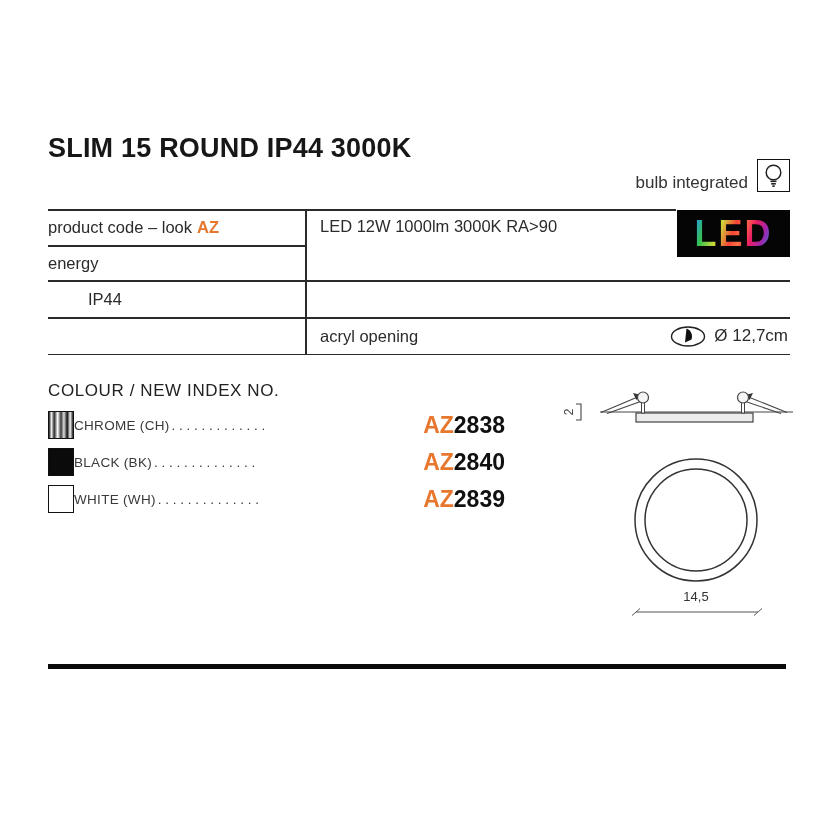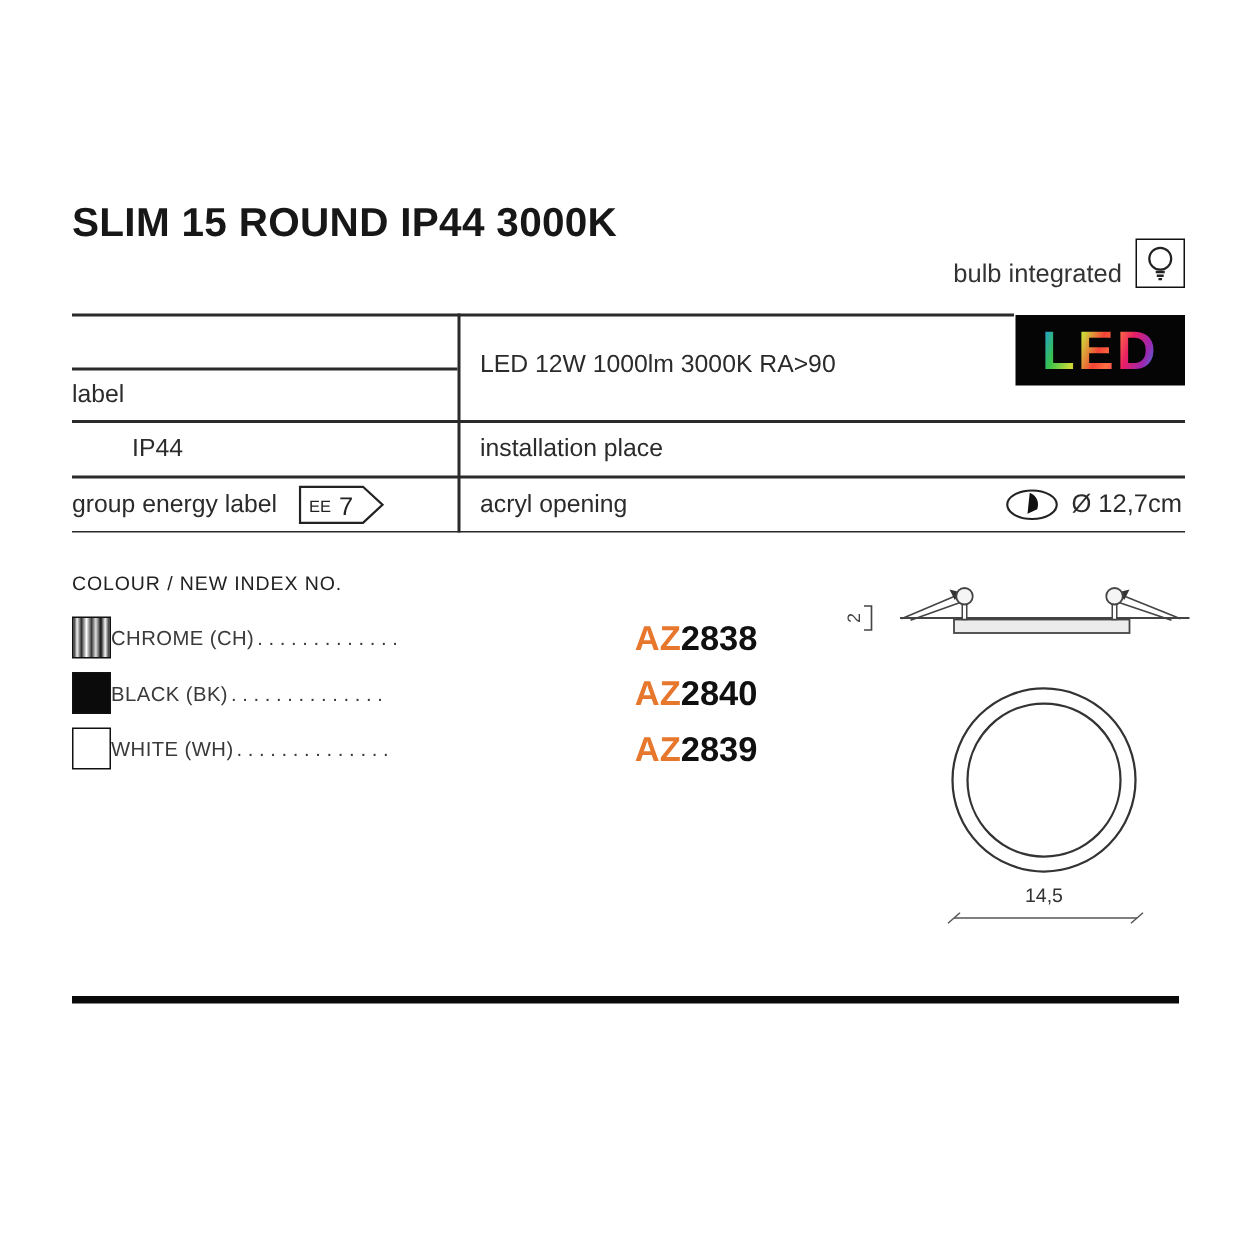--- a/index.html
+++ b/index.html
@@ -21,38 +21,38 @@
   .t-r2 { left:0; top:71px; width:742px; height:1.5px; }
   .t-r3 { left:0; top:108px; width:742px; height:1.5px; }
   .t-bot { left:0; top:144.5px; width:742px; height:1.5px; }
   .t-vert { left:257px; top:0; width:1.5px; height:146px; }
 
   .cell { position:absolute; font-size:16.5px; color:#2b2b2b; display:flex; align-items:center; }
   .c-pc   { left:0;   top:1.5px;  width:250px; height:34px; }
   .c-acryl{ left:0;   top:37px;   width:250px; height:34px; }
   .c-ip   { left:0;   top:72px;   width:250px; height:36px;margin-left:40px; }
   .c-el   { left:0;   top:109px;  width:257px; height:36px; }
-  .c-led  { left:272px; top:17px; width:350px; height:34px; }
+  .c-led  { left:272px; top:0; width:350px; height:34px; }
   .c-inst { left:272px; top:72px;  width:460px; height:36px; }
   .c-inlet{ left:272px; top:109px; width:470px; height:36px; }
   .accent { color:#E8772E; font-weight:700; margin-left:5px; }
 
   .led-logo { position:absolute; left:629px; top:1px; width:113px; height:47px; background:#050505; display:flex; align-items:center; justify-content:center; }
   .led-logo span {
     font-size:36px; font-weight:700; letter-spacing:2px; line-height:1;
     background-image:linear-gradient(110deg,#2196f3 0%,#37c24b 16%,#cddc39 32%,#f44336 48%,#ff7043 58%,#e91e63 70%,#9c27b0 84%,#03a9f4 100%);
     -webkit-background-clip:text; background-clip:text; color:transparent;
   }
 
   .ee-badge { margin-left:14px; position:relative; width:58px; height:27px; flex:0 0 auto; }
   .inlet-right { margin-left:auto; display:flex; align-items:center; gap:7px; padding-right:2px; }
   .inlet-dim { font-size:17px; color:#2b2b2b; }
 
   
-  .colour-heading { position:absolute; left:48px; top:381px; font-size:13px; color:#222; letter-spacing:0.6px; }
+  .colour-heading { position:absolute; left:48px; top:381px; font-size:17px; color:#222; letter-spacing:0.6px; }
   .colour-row { position:absolute; left:48px; width:457px; height:28px; display:flex; align-items:center; }
   .cr-0 { top:411px; } .cr-1 { top:448px; } .cr-2 { top:485px; }
   .swatch { width:26px; height:28px; border:1.5px solid #111; flex:0 0 auto; }
   .swatch.chrome { background:linear-gradient(90deg,#161616 0%,#f2f2f2 10%,#2e2e2e 22%,#ffffff 36%,#3a3a3a 50%,#dedede 62%,#101010 76%,#f7f7f7 88%,#1f1f1f 100%); }
   .swatch.black { background:#0b0b0b; }
   .swatch.white { background:#ffffff; }
   .colour-name { font-size:13.5px; color:#3a3a3a; letter-spacing:0.3px; white-space:nowrap; }
   .leader { font-size:13.5px; color:#3a3a3a; white-space:nowrap; overflow:hidden; flex:1; margin:0 2px; }
   .code { margin-left:auto; font-size:23px; font-weight:700; color:#101010; white-space:nowrap; }
   .code .pref { color:#E8772E; }
@@ -81,48 +81,38 @@
   </div>
 
   <div class="spec-table">
     <div class="tline t-top"></div>
     <div class="tline t-r1"></div>
     <div class="tline t-r2"></div>
     <div class="tline t-r3"></div>
     <div class="tline t-bot"></div>
     <div class="tline t-vert"></div>
 
+    <div class="cell c-pc">
+      <span>product code – look</span>
+      <span class="accent">AZ</span>
+    </div>
     <div class="cell c-acryl">
-      <span>label</span>
+      <span>energy</span>
     </div>
     <div class="cell c-ip">
       <span>IP44</span>
-    </div>
-    <div class="cell c-el">
-      <span>group energy label</span>
-      <span class="ee-badge">
-        <svg width="58" height="27" viewBox="0 0 58 27">
-          <polygon points="1,1.5 43,1.5 56,13.5 43,25.5 1,25.5" fill="#fff" stroke="#222" stroke-width="1.5"></polygon>
-          <text x="7" y="18" font-size="11" font-weight="500" fill="#222" font-family="Liberation Sans, sans-serif">EE</text>
-          <text x="27" y="20" font-size="17" fill="#222" font-family="Liberation Sans, sans-serif">7</text>
-        </svg>
-      </span>
     </div>
 
     <div class="cell c-led">
       <span>LED 12W 1000lm 3000K RA&gt;90</span>
     </div>
     <div class="led-logo">
       <span>LED</span>
     </div>
 
-    <div class="cell c-inst">
-      <span>installation place</span>
-
-    </div>
 
     <div class="cell c-inlet">
       <span>acryl opening</span>
       <span class="inlet-right">
         <svg width="37" height="23" viewBox="0 0 37 23">
           <ellipse cx="18" cy="11.5" rx="16.5" ry="9.5" fill="none" stroke="#222" stroke-width="1.4"></ellipse>
           <path d="M16.5,3.5 C21,5.5 23,9.5 21.5,14.5 L15,17.5 Z" fill="#111"></path>
         </svg>
         <span class="inlet-dim">Ø 12,7cm</span>
       </span>

